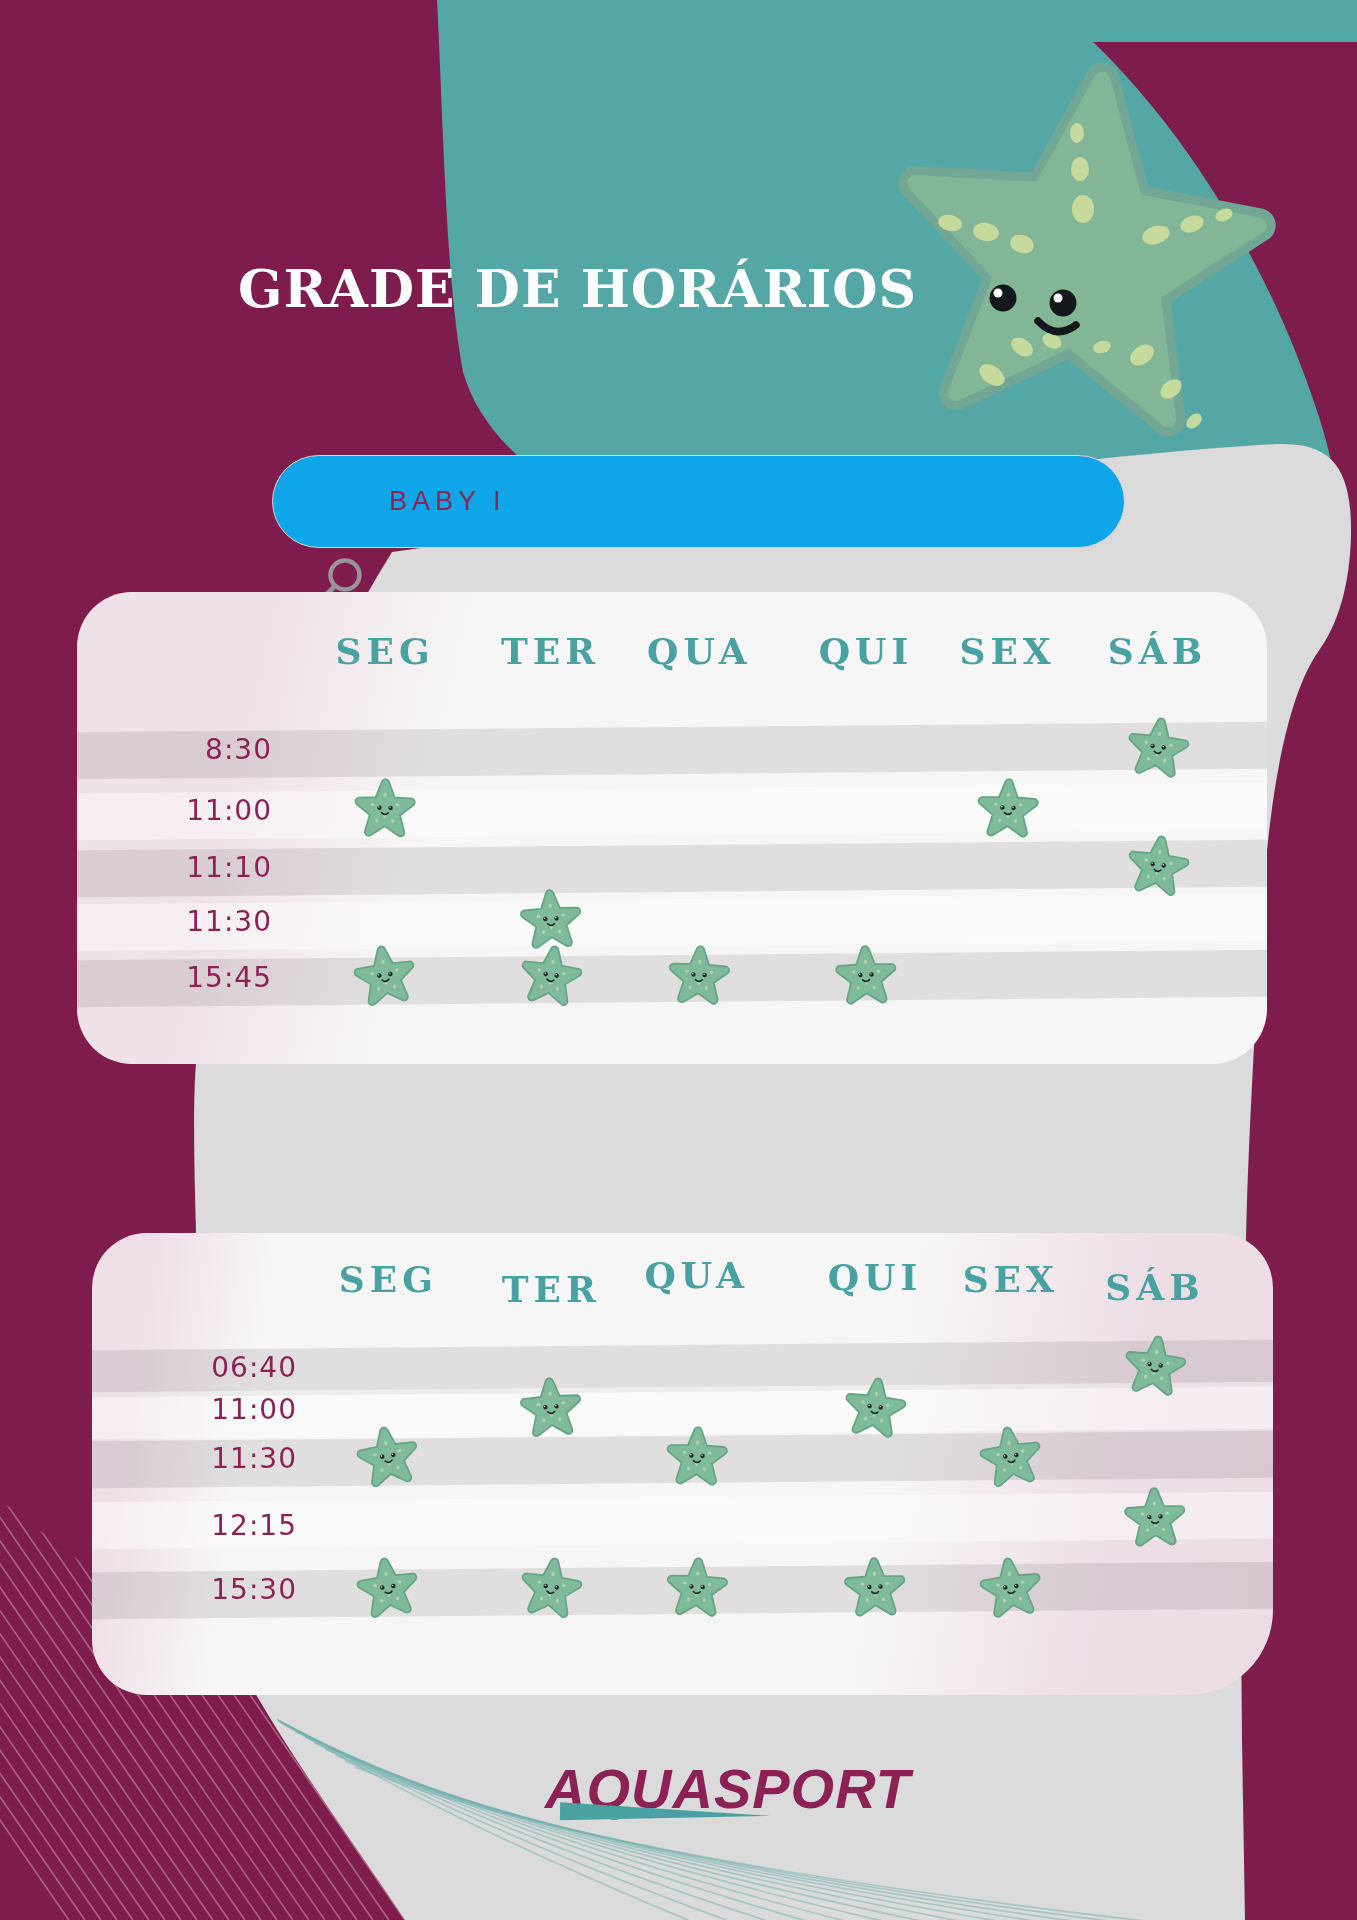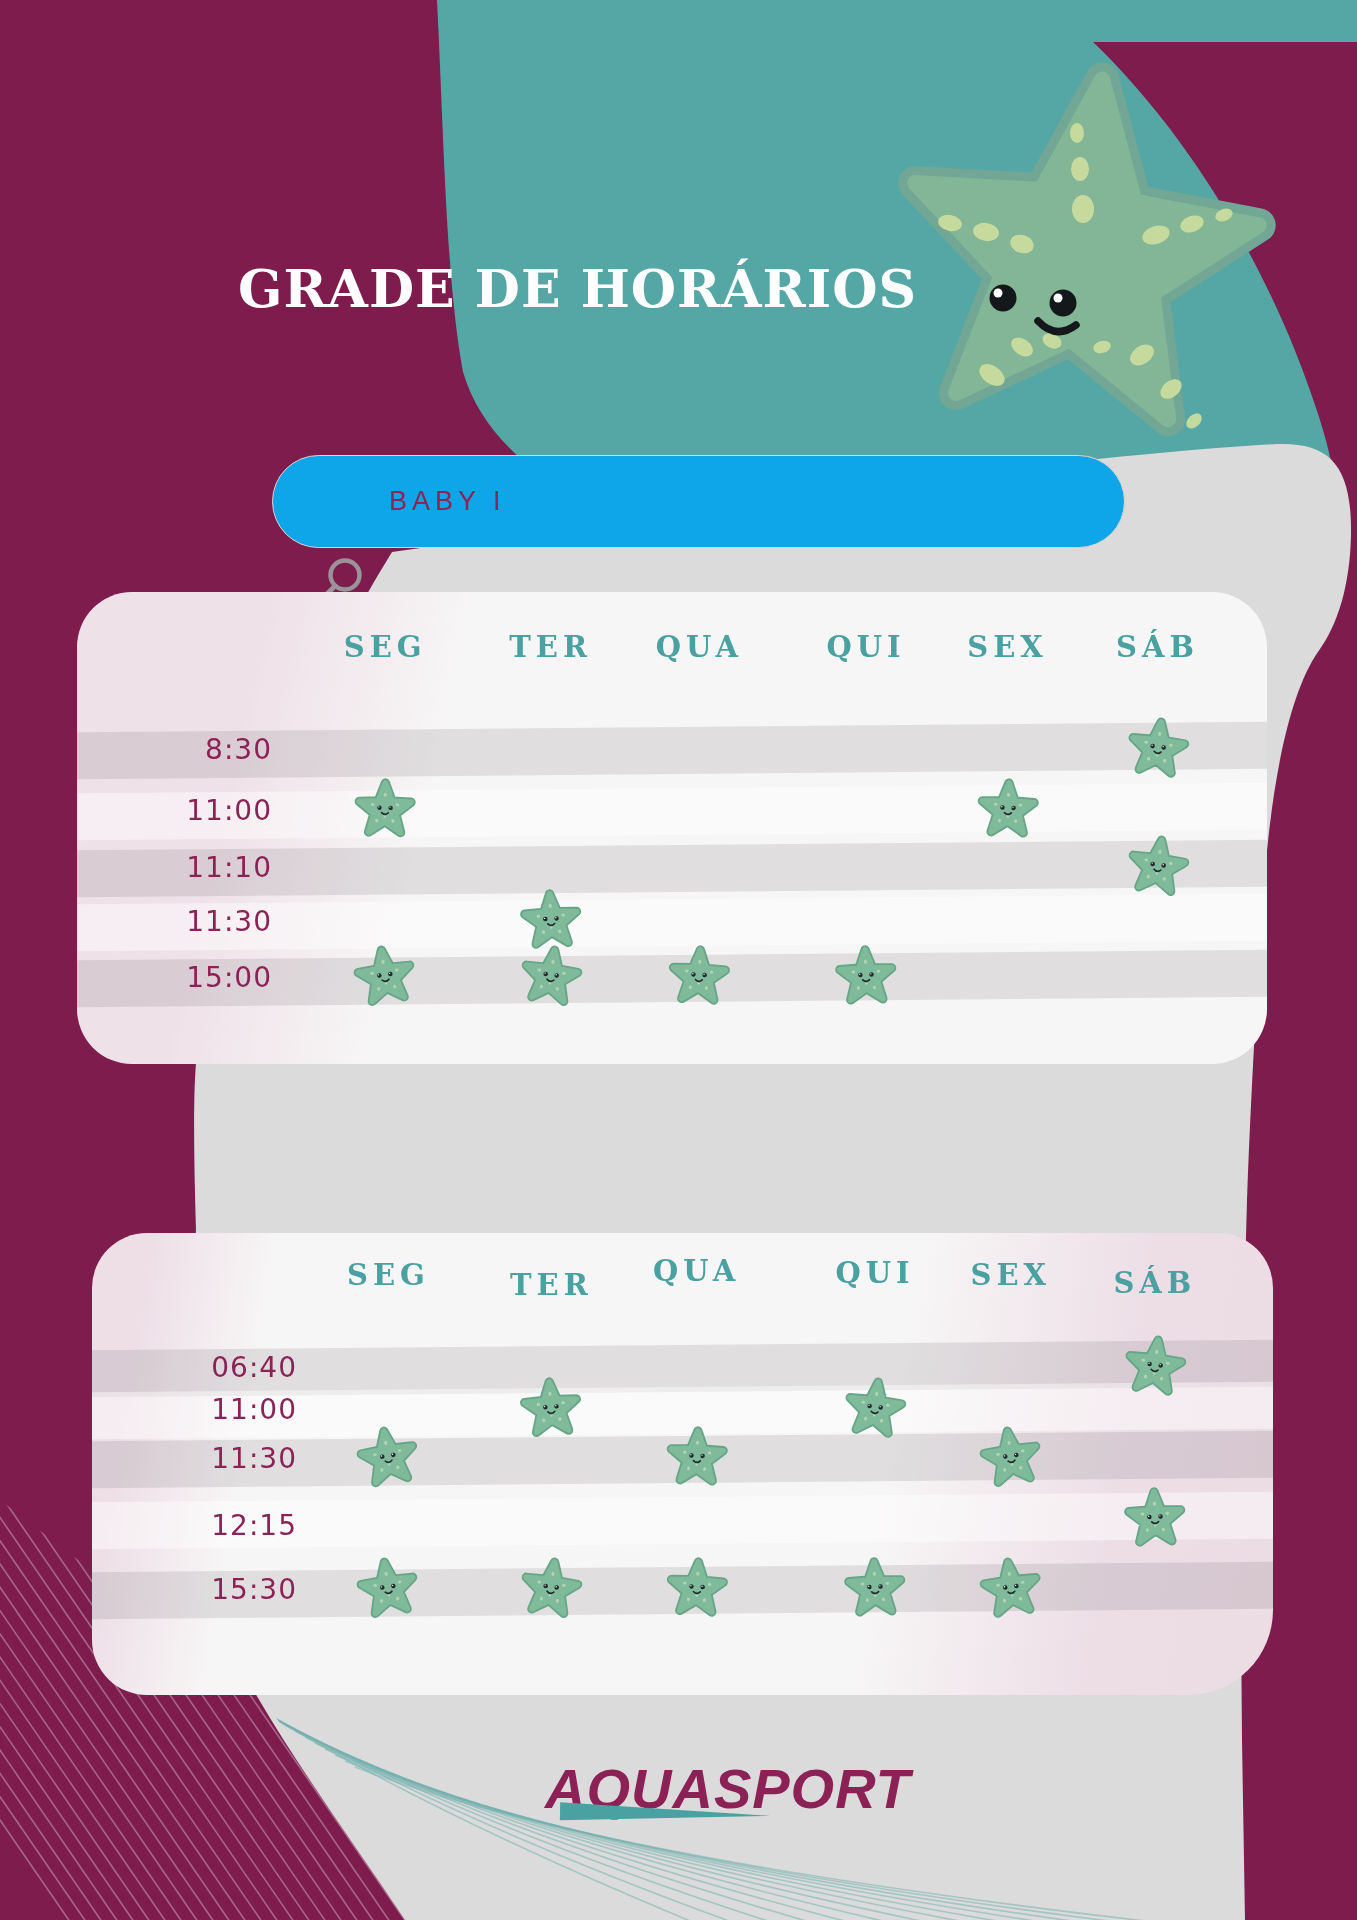--- a/index.html
+++ b/index.html
@@ -38,21 +38,21 @@
   .stripe{
     position:absolute;left:-10px;right:-10px;height:47px;
     background:rgba(110,104,108,0.165);transform:rotate(-0.5deg);
   }
   .stripe-light{
     position:absolute;left:-10px;right:-10px;height:47px;
     background:rgba(255,255,255,0.45);transform:rotate(-0.5deg);
   }
   .day-header{
     position:absolute;transform:translateX(-50%);
-    font-family:"DejaVu Serif",serif;font-weight:bold;font-size:29px;
+    font-family:"DejaVu Serif",serif;font-weight:bold;font-size:36px;
     letter-spacing:5px;color:#49a1a1;white-space:nowrap;
   }
   .time-label{
     position:absolute;left:0;height:48px;line-height:48px;text-align:right;
     font-family:"DejaVu Sans",sans-serif;font-size:28px;color:#8c2155;
     letter-spacing:1px;white-space:nowrap;
   }
   .star-icon{position:absolute;width:62px;height:62px;overflow:visible;}
   .mascot{position:absolute;left:880px;top:55px;width:420px;height:430px;overflow:visible;}
   .logo{
@@ -292,21 +292,21 @@
           </g>
           <g>
             <circle cx="41" cy="48" r="3.6" fill="#23282b"></circle>
             <circle cx="59" cy="48" r="3.6" fill="#23282b"></circle>
             <circle cx="40" cy="46.8" r="1.1" fill="#fff"></circle>
             <circle cx="58" cy="46.8" r="1.1" fill="#fff"></circle>
             <path d="M44.5,56 Q50,61.5 55.5,56" fill="none" stroke="#23282b" stroke-width="2.6" stroke-linecap="round"></path>
           </g>
         </svg>
       </div>
-      <div class="time-label" style="width:195px;top:362px">15:00</div>
+      <div class="time-label" style="width:195px;top:362px">15:45</div>
       <div style="position:absolute;left:277.21000000000004px;top:353px;width:62px;height:62px">
         <svg class="star-icon" viewBox="0 0 100 100" style="transform:rotate(-8deg)">
           <path d="M50.0,8.0L60.9,37.0L91.8,38.4L67.6,57.7L75.9,87.6L50.0,70.5L24.1,87.6L32.4,57.7L8.2,38.4L39.1,37.0Z" fill="none" stroke="#66a687" stroke-width="15" stroke-linejoin="round"></path>
           <path d="M50.0,8.0L60.9,37.0L91.8,38.4L67.6,57.7L75.9,87.6L50.0,70.5L24.1,87.6L32.4,57.7L8.2,38.4L39.1,37.0Z" fill="#7fbb9b" stroke="#7fbb9b" stroke-width="9" stroke-linejoin="round"></path>
           <g fill="#aed4b2">
             <ellipse cx="50" cy="27" rx="2.6" ry="3.4"></ellipse>
             <ellipse cx="70" cy="43" rx="3" ry="2.4"></ellipse>
             <ellipse cx="63" cy="69" rx="2.6" ry="3"></ellipse>
             <ellipse cx="37" cy="69" rx="2.6" ry="3"></ellipse>
             <ellipse cx="30" cy="43" rx="3" ry="2.4"></ellipse>

